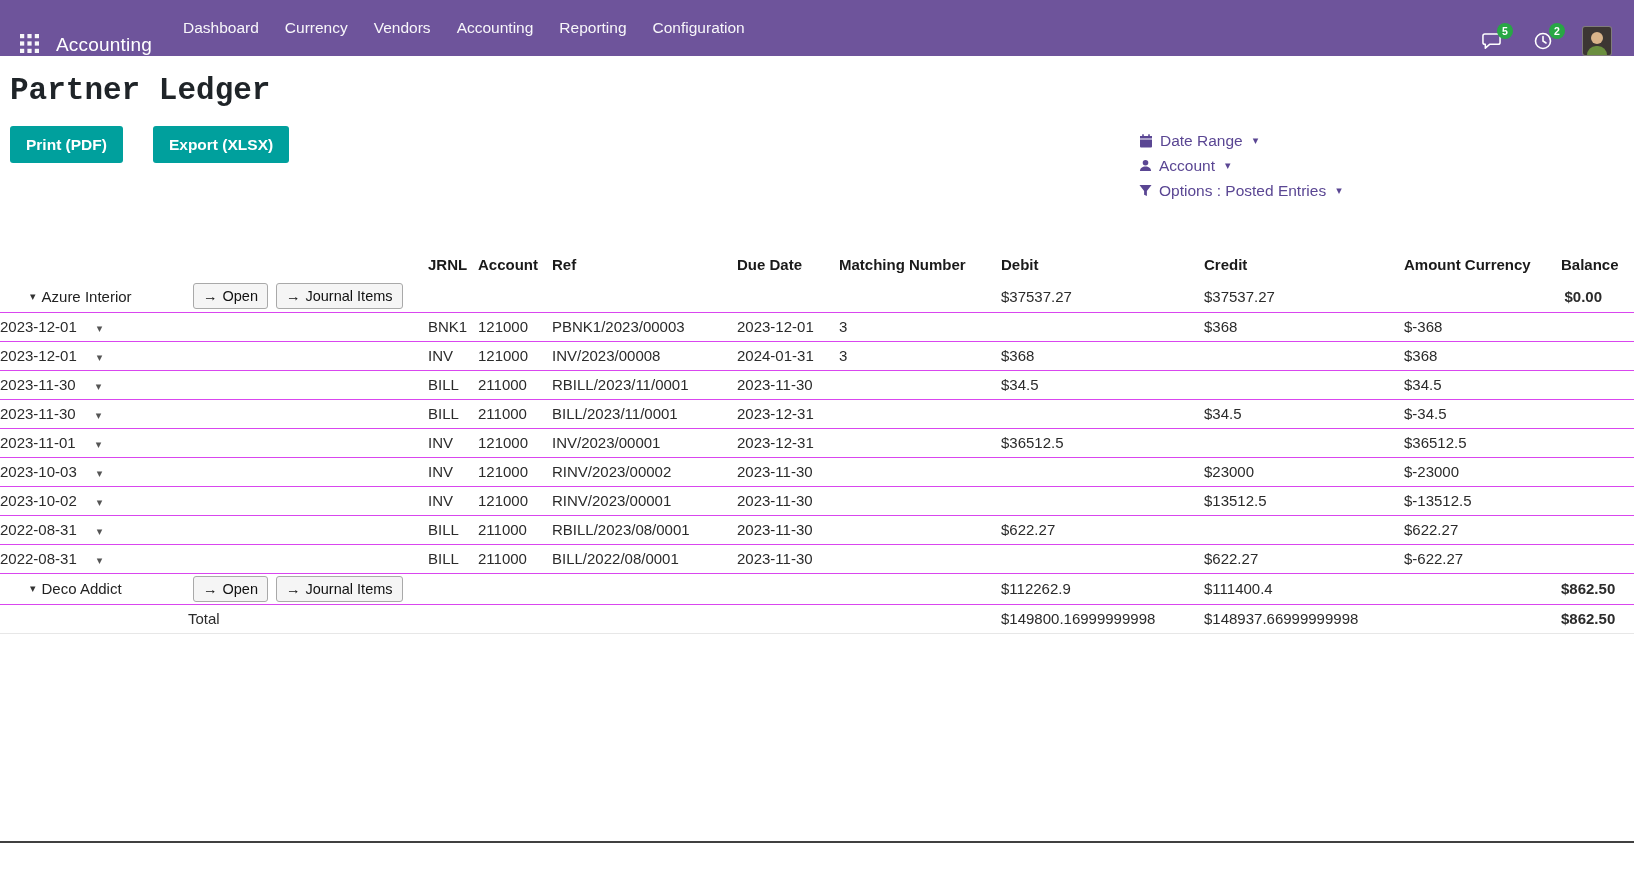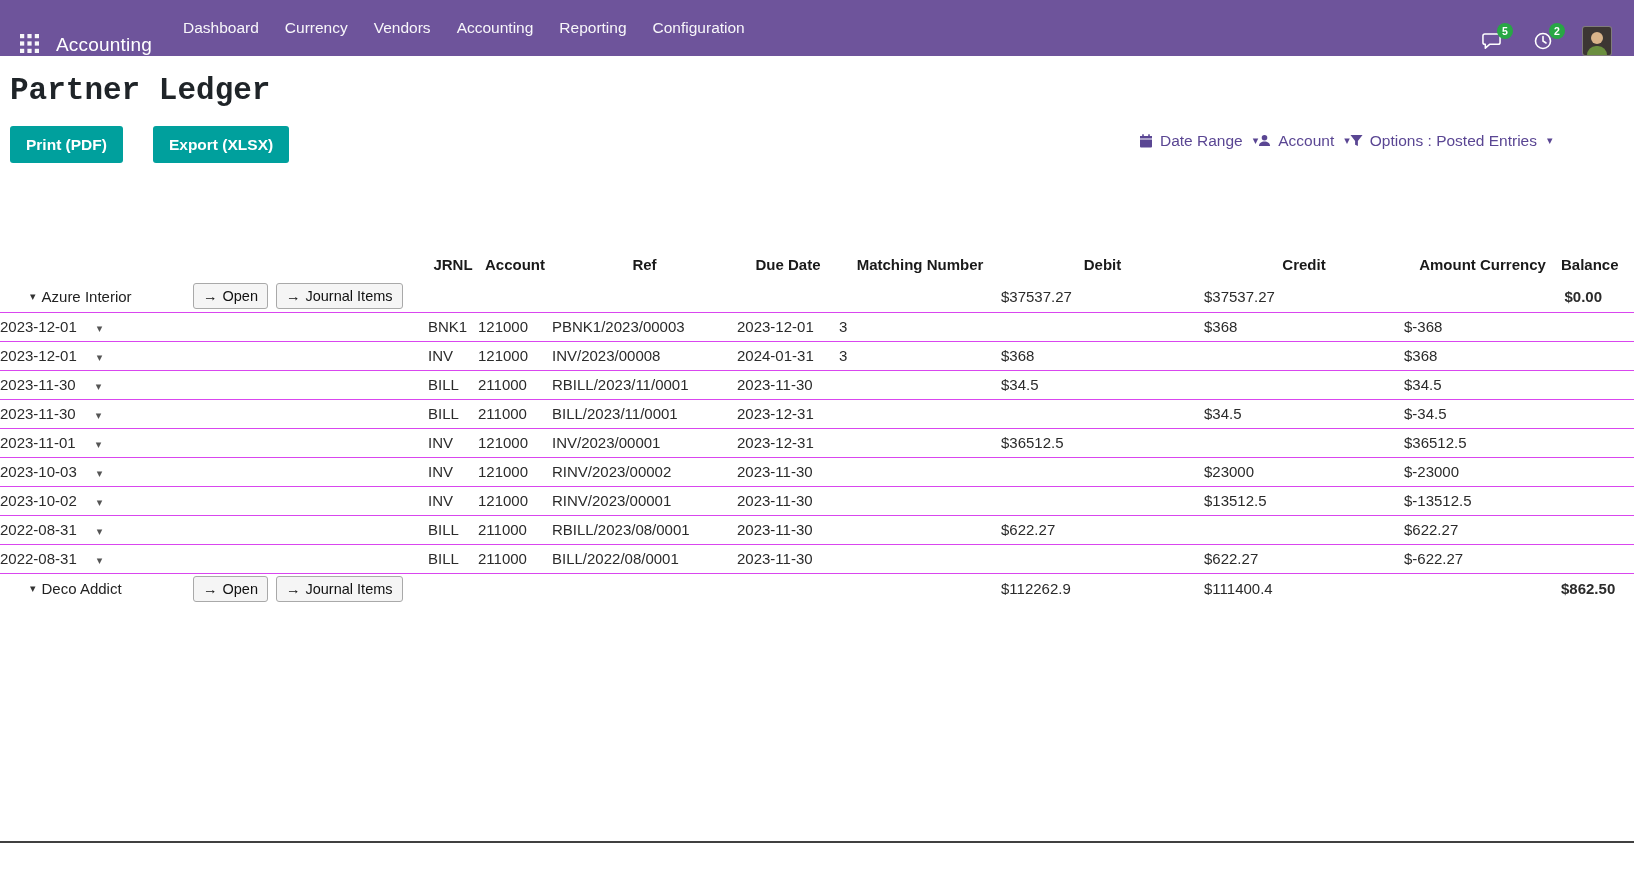--- a/index.html
+++ b/index.html
@@ -56,21 +56,21 @@
     background: #00a09d; color: #fff;
     border: none; border-radius: 3px;
     height: 37px; padding: 0 16px;
     font-family: inherit; font-size: 15.5px; font-weight: 600;
     cursor: pointer;
   }
 
   
   .filters {
     position: absolute; left: 1139px; top: 128px;
-    display: flex; flex-direction: row;
+    display: flex; flex-direction: column;
     color: #5a4693; font-size: 15.5px;
   }
   .filter-line { display: flex; align-items: center; gap: 7px; height: 25px; cursor: pointer; white-space: nowrap; }
   .filter-caret { font-size: 11px; margin-left: 3px; }
 
   
   .report-table {
     width: 1634px;
     margin-top: 84px;
     border-collapse: collapse;
@@ -83,21 +83,21 @@
   .report-table col.c3  { width: 74px;  }
   .report-table col.c4  { width: 185px; }
   .report-table col.c5  { width: 102px; }
   .report-table col.c6  { width: 162px; }
   .report-table col.c7  { width: 203px; }
   .report-table col.c8  { width: 200px; }
   .report-table col.c9  { width: 157px; }
   .report-table col.c10 { width: 73px;  }
 
   thead th {
-    text-align: center; font-weight: 700; color: #1a1a1a;
+    text-align: left; font-weight: 700; color: #1a1a1a;
     height: 34px; vertical-align: middle; padding: 0;
     white-space: nowrap;
   }
   tbody td { height: 29px; vertical-align: middle; padding: 0; white-space: nowrap; overflow: hidden; }
   tbody tr { border-top: 1px solid #d946ef; }
   tbody tr:first-child { border-top: none; }
   tr.total-row { border-bottom: 1px solid #e7e7e7; }
   tr.partner-row td { height: 31px; }
 
   th.bal, td.bal { text-align: right; padding-right: 32px; }
@@ -383,17 +383,24 @@
             <span>Journal Items</span>
           </button>
         </div>
       </td>
       <td>$112262.9</td>
       <td>$111400.4</td>
       <td></td>
       <td class="bal bold">$862.50</td>
     </tr>
 
+    <tr class="total-row">
+      <td colspan="6" class="total-cell">Total</td>
+      <td>$149800.16999999998</td>
+      <td>$148937.66999999998</td>
+      <td></td>
+      <td class="bal bold">$862.50</td>
+    </tr>
 
   </tbody>
 </table>
 
 <div class="bottom-rule"></div>
 
 </body></html>

